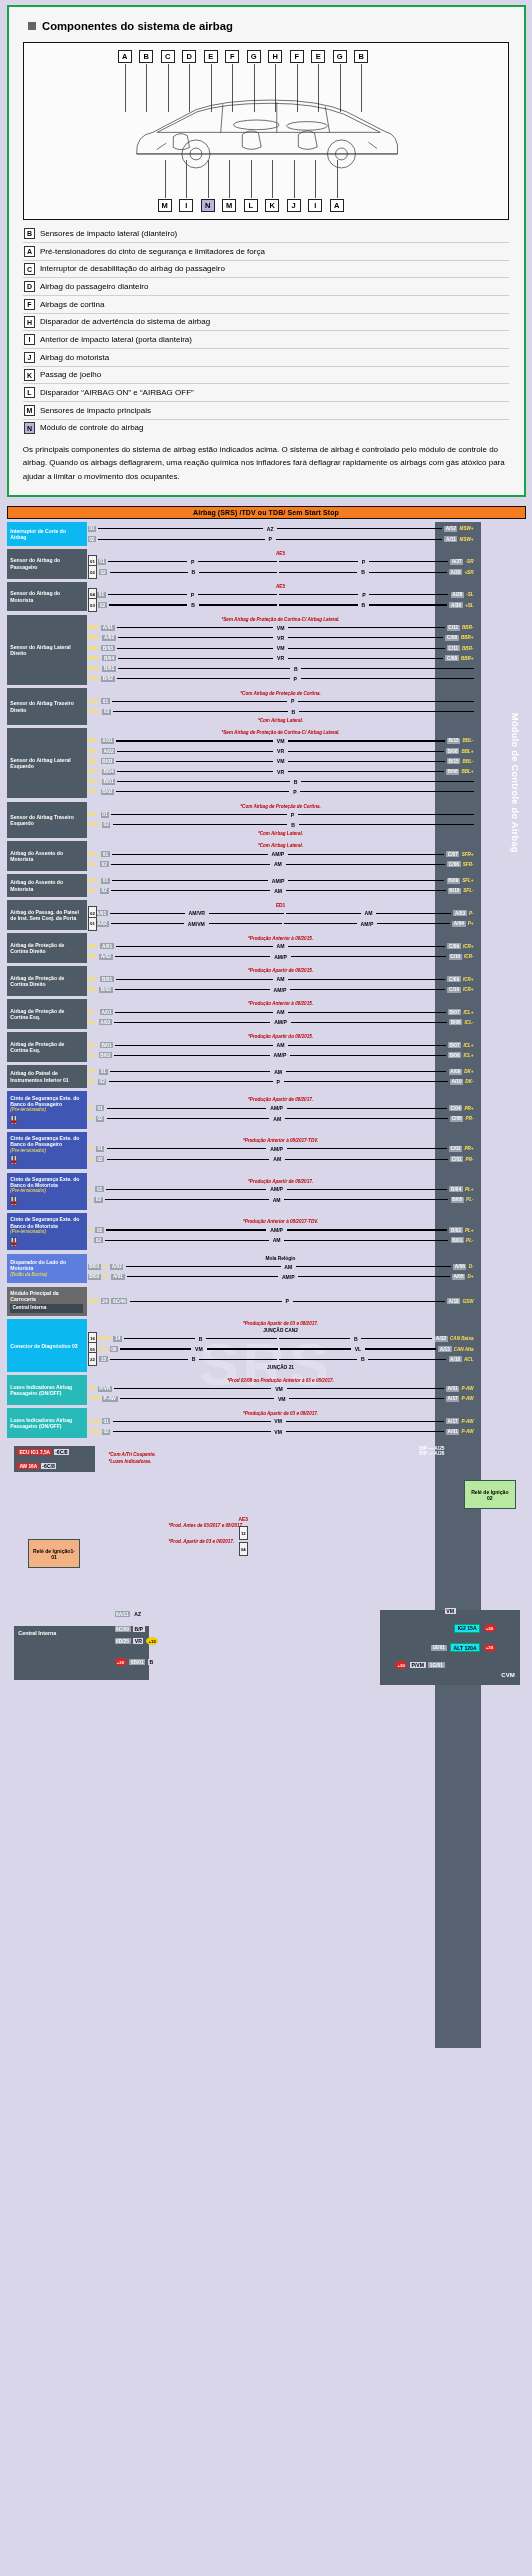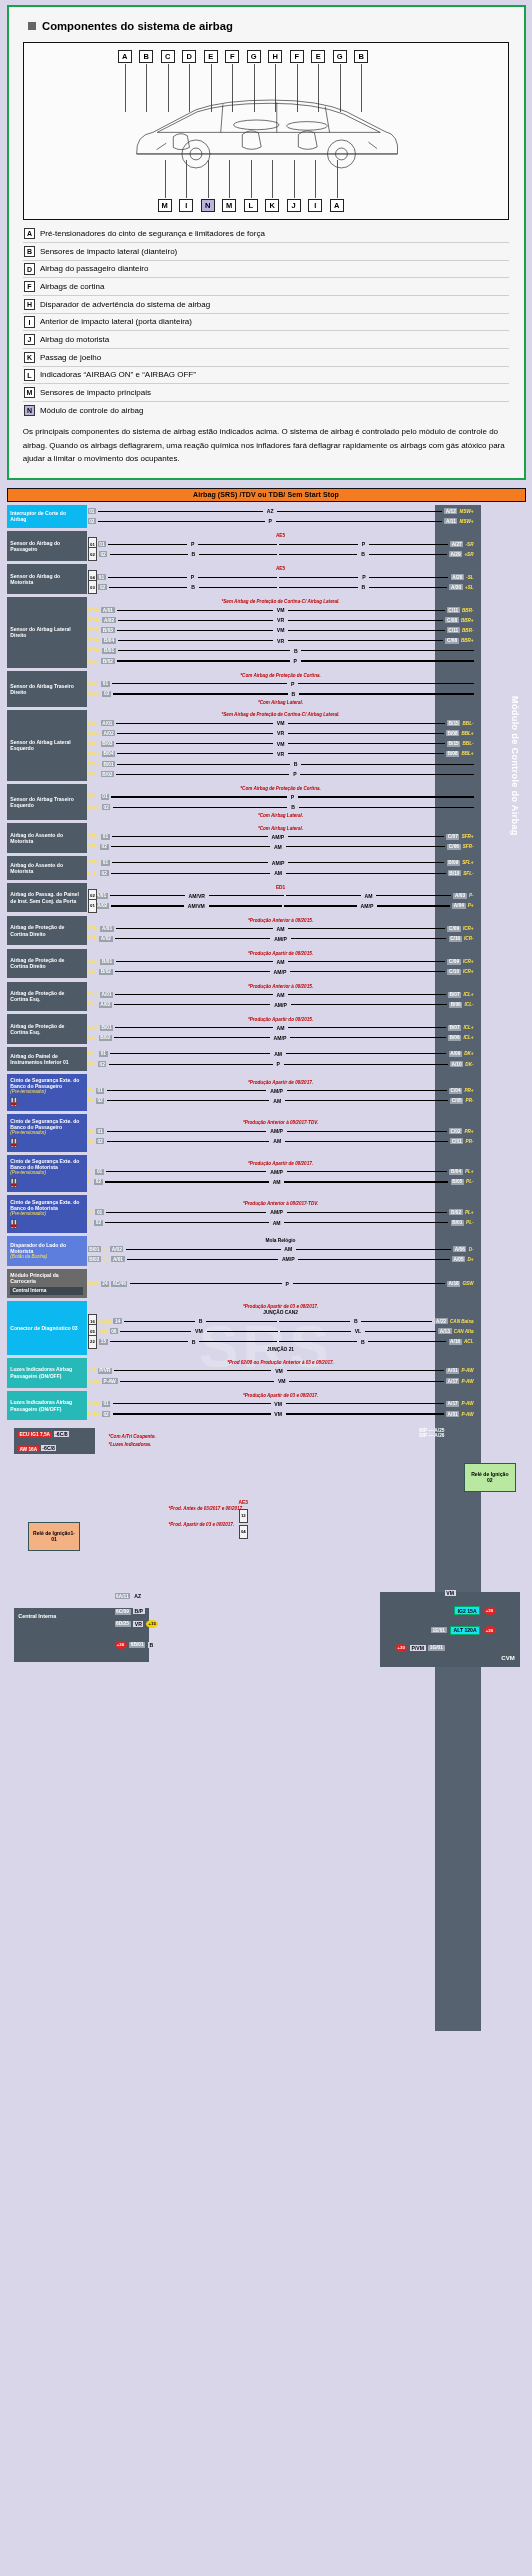--- a/index.html
+++ b/index.html
@@ -206,26 +206,30 @@
         <div class="tag">L</div>
         <div class="tag">K</div>
         <div class="tag">J</div>
         <div class="tag">I</div>
         <div class="tag">A</div>
       </div>
   </div>
 
   <div class="legend" id="legend-list">
       <div class="legend-row">
+        <div class="legend-key">B</div>
+        <div class="legend-text">Sensores de impacto lateral (dianteiro)</div>
+      </div>
+      <div class="legend-row">
         <div class="legend-key">A</div>
         <div class="legend-text">Pré-tensionadores do cinto de segurança e limitadores de força</div>
       </div>
       <div class="legend-row">
-        <div class="legend-key">B</div>
-        <div class="legend-text">Sensores de impacto lateral (dianteiro)</div>
+        <div class="legend-key">C</div>
+        <div class="legend-text">Interruptor de desabilitação do airbag do passageiro</div>
       </div>
       <div class="legend-row">
         <div class="legend-key">D</div>
         <div class="legend-text">Airbag do passageiro dianteiro</div>
       </div>
       <div class="legend-row">
         <div class="legend-key">F</div>
         <div class="legend-text">Airbags de cortina</div>
       </div>
       <div class="legend-row">
@@ -239,21 +243,21 @@
       <div class="legend-row">
         <div class="legend-key">J</div>
         <div class="legend-text">Airbag do motorista</div>
       </div>
       <div class="legend-row">
         <div class="legend-key">K</div>
         <div class="legend-text">Passag de joelho</div>
       </div>
       <div class="legend-row">
         <div class="legend-key">L</div>
-        <div class="legend-text">Indicadoras “AIRBAG ON” e “AIRBAG OFF”</div>
+        <div class="legend-text">Disparador “AIRBAG ON” e “AIRBAG OFF”</div>
       </div>
       <div class="legend-row">
         <div class="legend-key">M</div>
         <div class="legend-text">Sensores de impacto principais</div>
       </div>
       <div class="legend-row">
         <div class="legend-key hl">N</div>
         <div class="legend-text">Módulo de controle do airbag</div>
       </div>
     </div>

